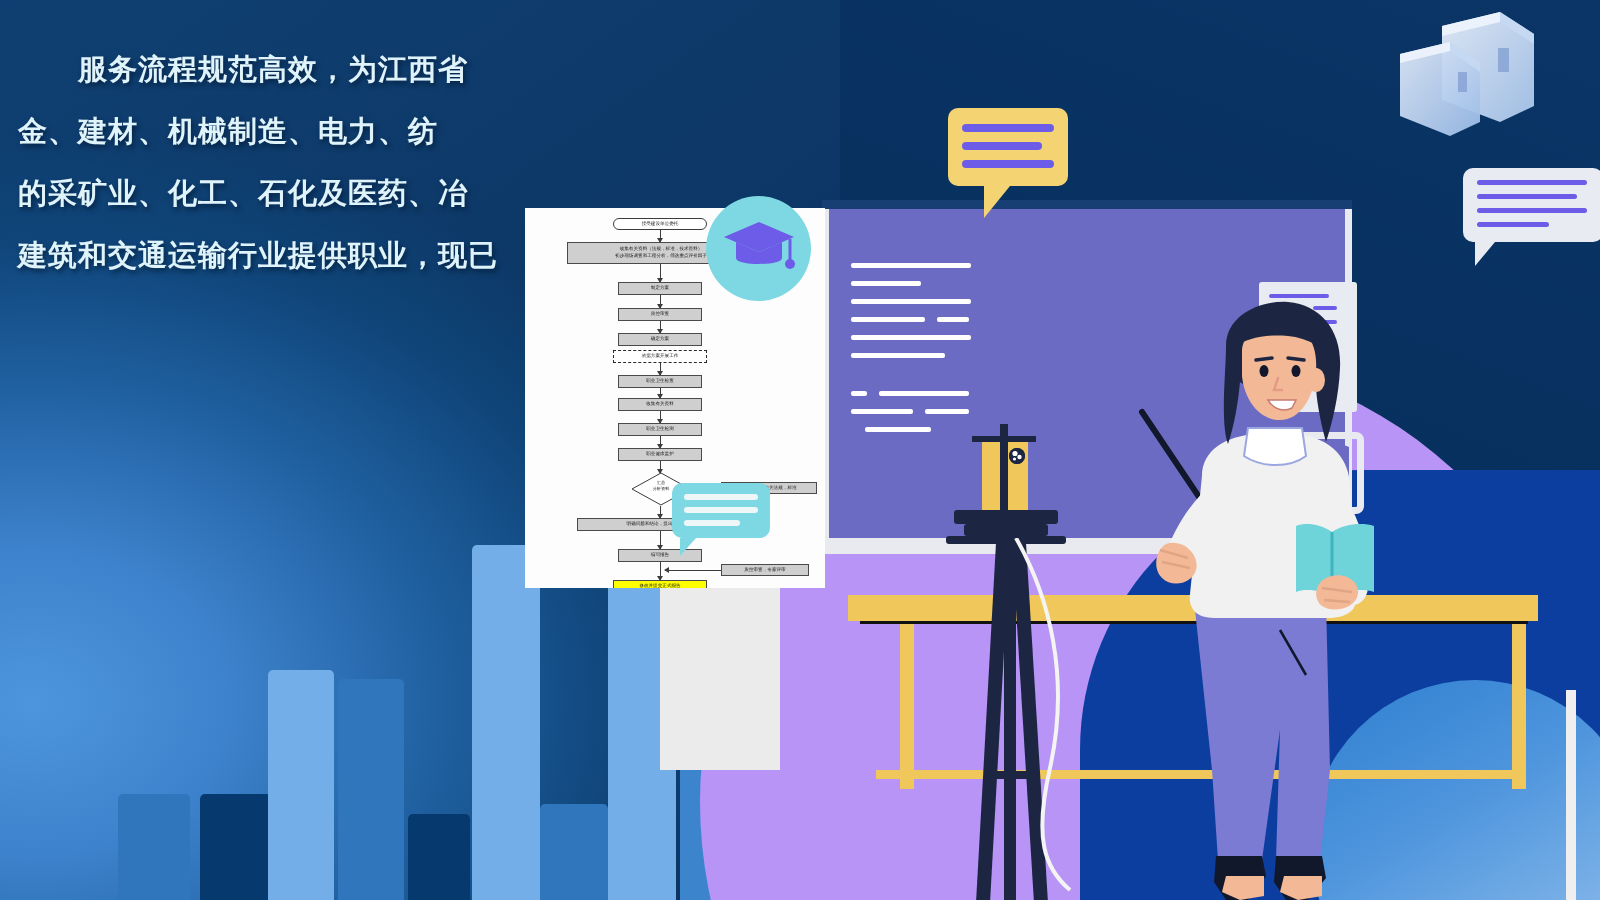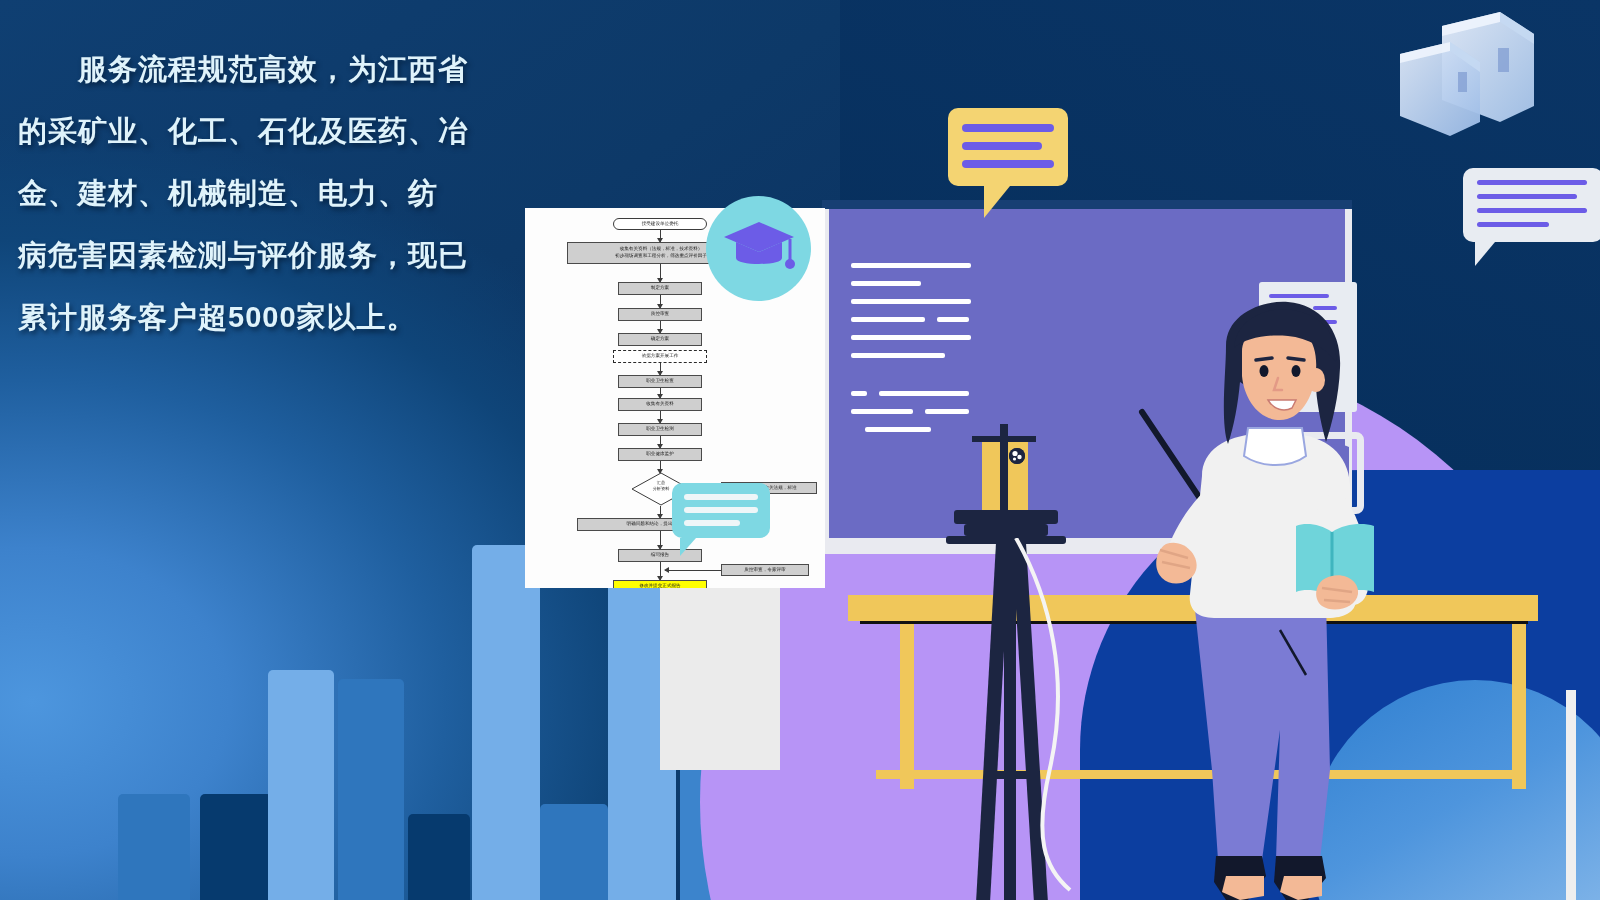--- a/index.html
+++ b/index.html
@@ -160,24 +160,23 @@
       <div class="bar" style="left: 740px; width: 56px; height: 96px; background: rgb(6, 58, 110);"></div>
       <div class="bar" style="left: 812px; width: 64px; height: 480px; background: rgb(116, 174, 232);"></div>
     </div>
 
   <div class="purple-ellipse"></div>
   <div class="navy-blob-br"></div>
   <div class="circ-blue-br"></div>
 
   <div id="headline">
     <p>　　服务流程规范高效，为江西省</p>
+    <p>金、建材、机械制造、电力、纺</p>
     <p>的采矿业、化工、石化及医药、冶</p>
-    <p>金、建材、机械制造、电力、纺</p>
-    <p>病危害因素检测与评价服务，现已</p>
-    <p>累计服务客户超5000家以上。</p>
+    <p>建筑和交通运输行业提供职业，现已</p>
   </div>
 
   <div id="gradcap">
     <svg width="74" height="58" viewBox="0 0 74 58">
       <polygon points="37,2 72,17 37,32 2,17" fill="#6c5ce7"></polygon>
       <path d="M14,22 L14,38 C14,46 60,46 60,38 L60,22 L37,32 Z" fill="#6c5ce7"></path>
       <path d="M68,19 L68,40" stroke="#6c5ce7" stroke-width="3" fill="none"></path>
       <circle cx="68" cy="44" r="5" fill="#6c5ce7"></circle>
     </svg>
   </div>

